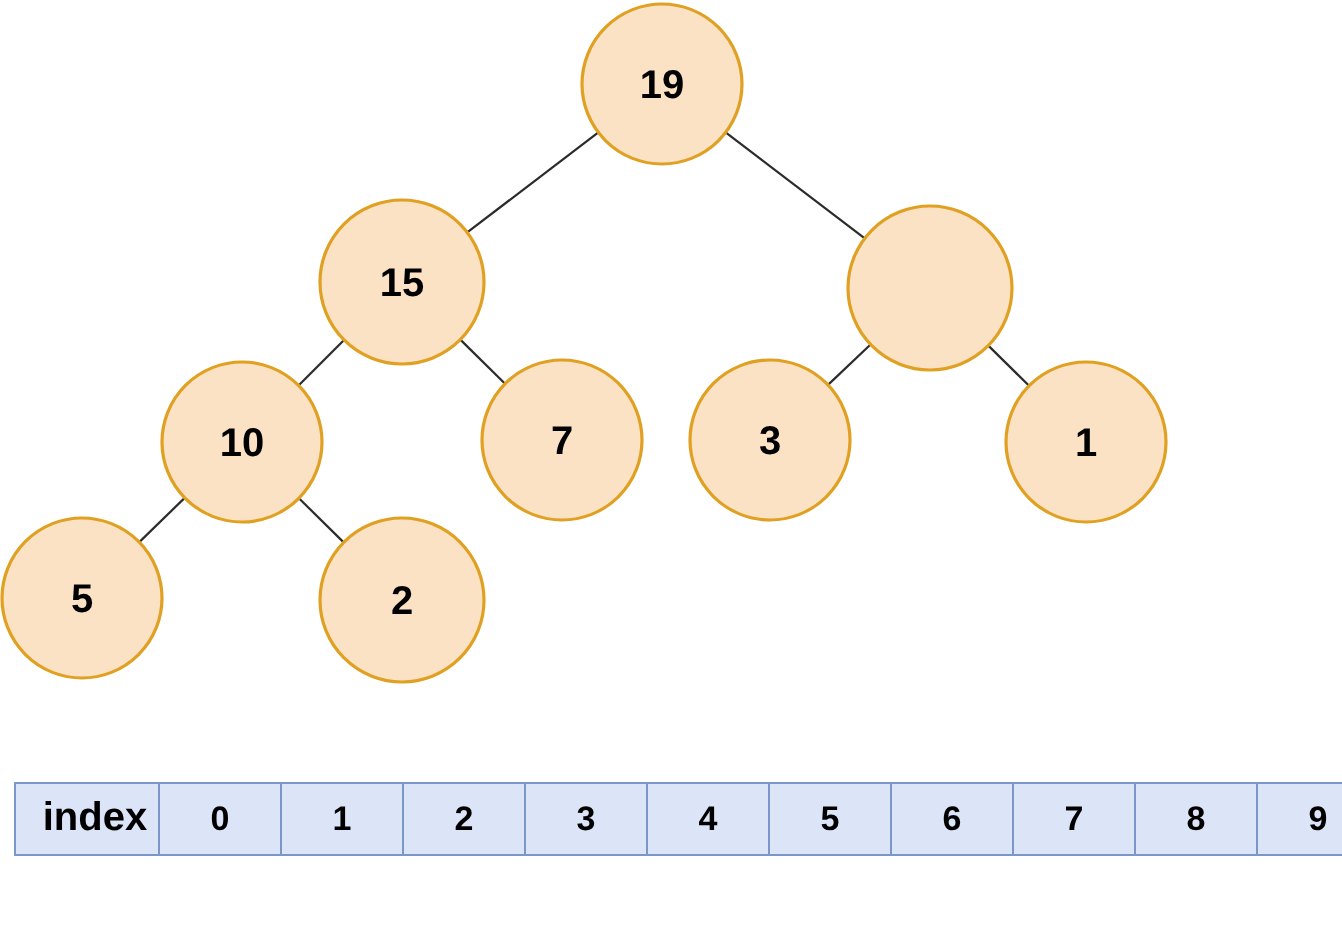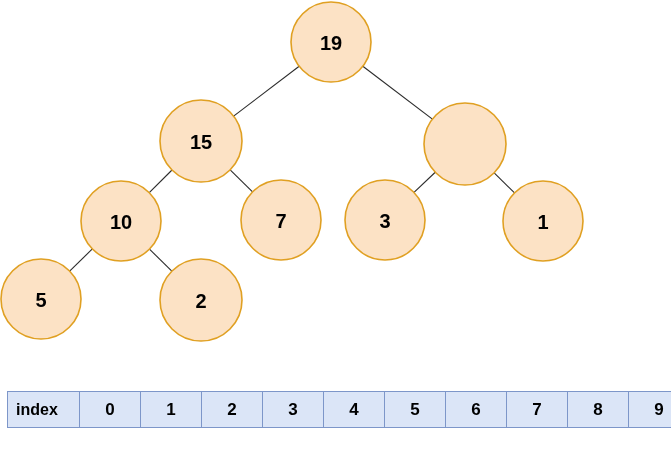--- a/index.html
+++ b/index.html
@@ -70,23 +70,23 @@
     padding: 0;
     text-align: center;
     vertical-align: middle;
     font-family: "Liberation Sans", sans-serif;
     font-size: 17px;
     font-weight: bold;
     color: #000000;
   }
   #array-table th.row-header {
     width: 63px;
-    text-align: left;
+    text-align: center;
     padding-left: 8px;
-    font-size: 16px;
+    font-size: 20px;
   }
   #array-table td.cell {
     width: 60px;
   }
 </style>
 </head>
 <body>
 
 <div id="diagram-root">
 

